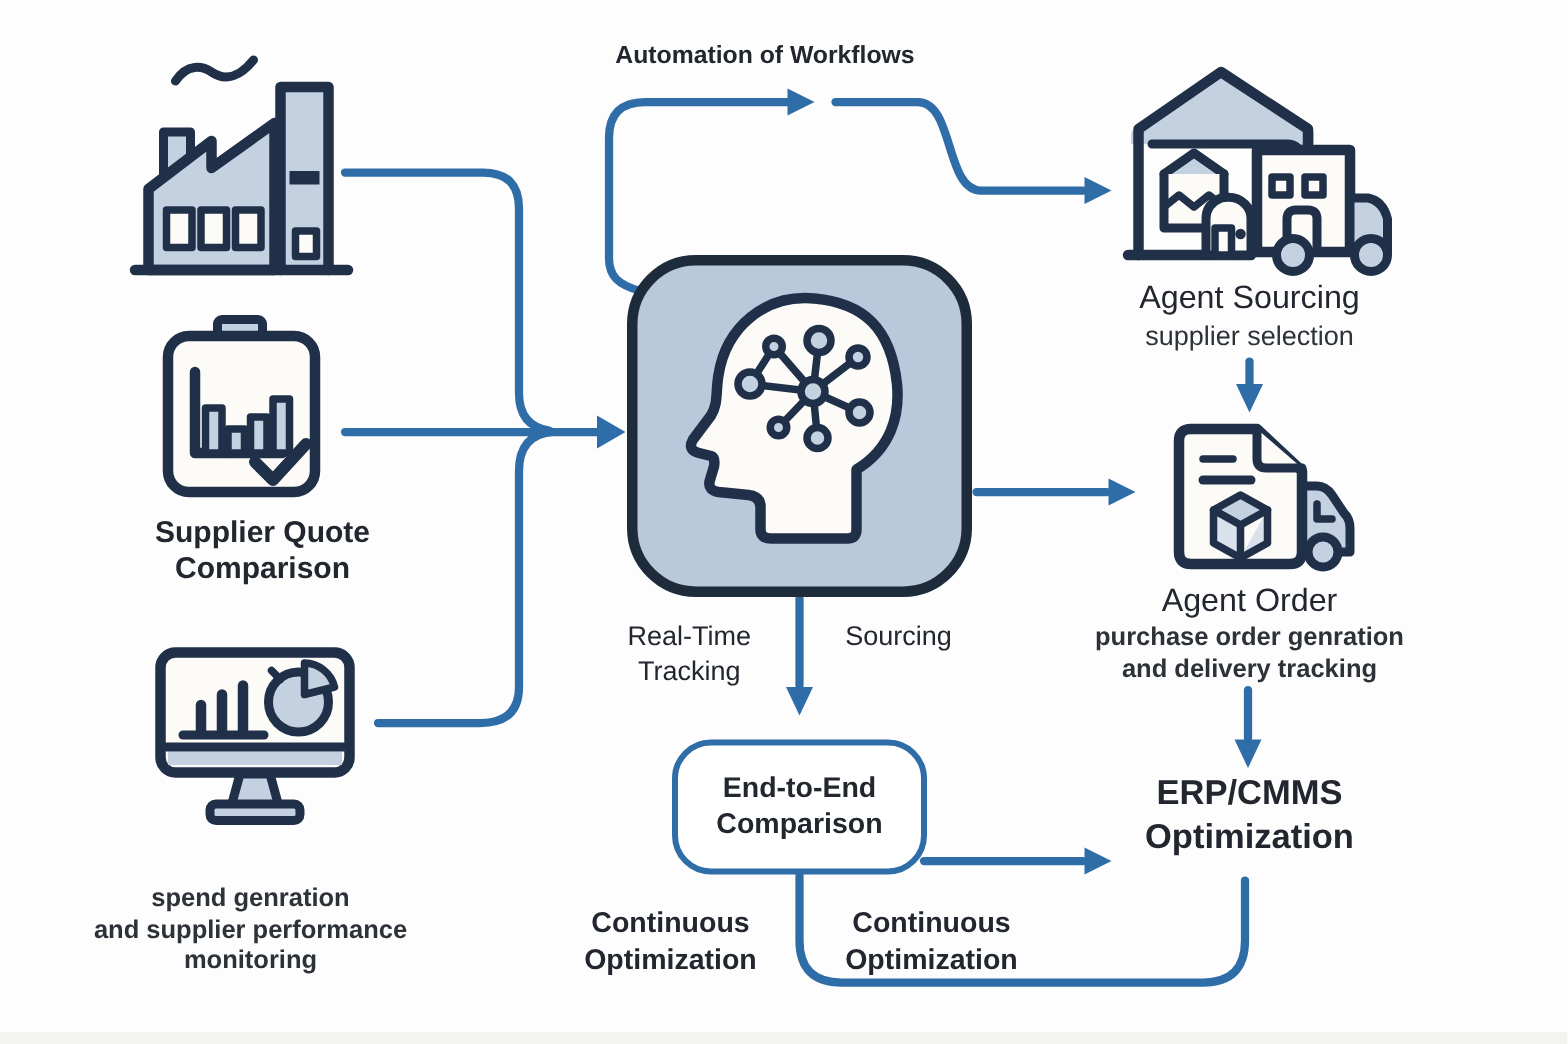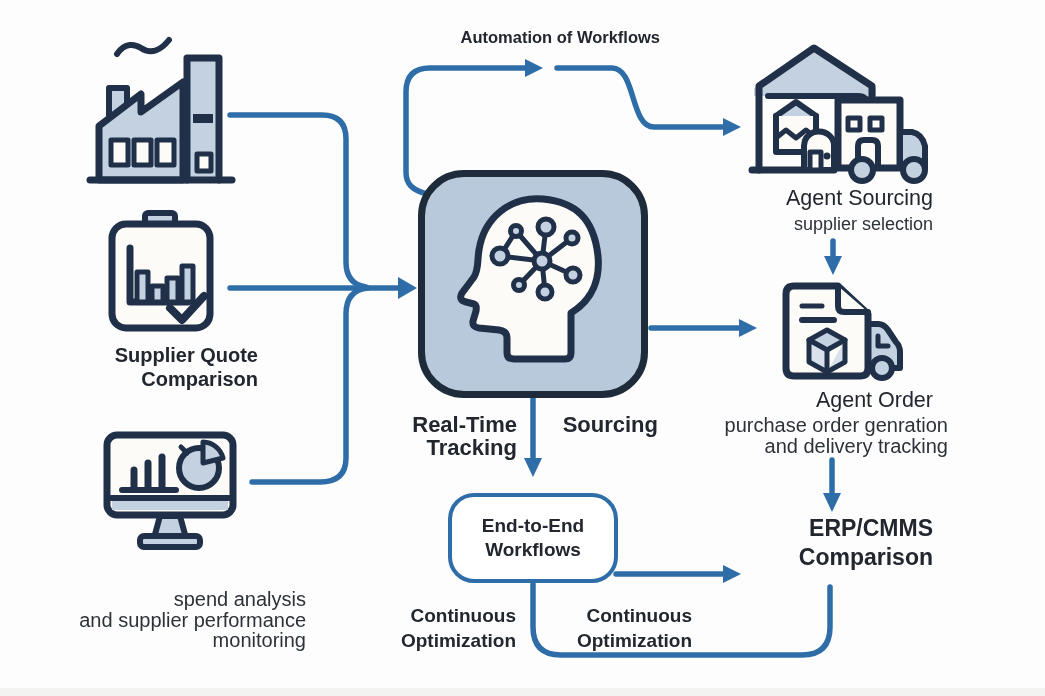--- a/index.html
+++ b/index.html
@@ -1,26 +1,26 @@
 <!DOCTYPE html>
 <html style="--bg: #fdfdfd; --line-blue: #2e6da8; --icon-navy: #203049; --icon-fill: #c3d1e1; --icon-fill-light: #d8e1ec; --box-fill: #b9c9dc; --box-border: #1d2b3b; --text-dark: #22262e; --text-medium: #2d3239;"><head>
 <meta charset="utf-8">
 <style>
   html,body{margin:0;padding:0}
   body{background:var(--bg,#fdfdfd)}
   .canvas{position:relative;width:1045px;height:696px;background:var(--bg);
           font-family:"Liberation Sans",sans-serif;overflow:hidden}
   .abs{position:absolute}
-  .lbl{position:absolute;text-align:right;white-space:pre-line;color:var(--text-dark)}
+  .lbl{position:absolute;text-align:center;white-space:pre-line;color:var(--text-dark)}
   .b20{font-size:20px;line-height:24px;font-weight:700}
   .b22{font-size:21.5px;line-height:26px;font-weight:400}
   .b23{font-size:23px;line-height:29px;font-weight:700}
-  .sub17{font-size:20px;line-height:20.5px;font-weight:400;color:var(--text-medium)}
+  .sub17{font-size:17px;line-height:20.5px;font-weight:700;color:var(--text-medium)}
   .sub18{font-size:18px;line-height:22px;font-weight:400;color:var(--text-medium)}
-  .m18{font-size:22px;line-height:23px;font-weight:700}
+  .m18{font-size:18px;line-height:23px;font-weight:400}
   .m19{font-size:19px;line-height:25px;font-weight:600}
   .w16{font-size:16.5px;line-height:20px;font-weight:600}
   .title{font-size:28px;line-height:32px;font-weight:800;letter-spacing:.4px}
   .aibox{position:absolute;left:418px;top:170px;width:230px;height:228px;box-sizing:border-box;
          border:7px solid var(--box-border);border-radius:46px;background:var(--box-fill)}
   .e2e{position:absolute;left:448px;top:493px;width:170px;height:90px;box-sizing:border-box;
        border:4px solid var(--line-blue);border-radius:26px;background:#fff;
        display:flex;align-items:center;justify-content:center;text-align:center;
        white-space:pre-line;font-size:19px;line-height:24px;font-weight:600;color:var(--text-dark)}
   .strip{position:absolute;left:0;top:688px;width:1045px;height:8px;background:#eef0ec;opacity:.7}
@@ -74,36 +74,36 @@
   <svg class="abs" style="left:104px;top:210px" width="114" height="130" viewBox="0 0 114 130">
     <rect class="s w6 ff" x="41" y="3" width="30" height="22" rx="3"></rect>
     <rect class="s w7 fw" x="8" y="14" width="98" height="104" rx="14"></rect>
     <path class="s w7" d="M26,38 V92 H84"></path>
     <rect class="s w5 ff" x="33" y="62" width="11" height="30"></rect>
     <rect class="s w5 ff" x="48" y="76" width="11" height="16"></rect>
     <rect class="s w5 ff" x="63" y="68" width="11" height="24"></rect>
     <rect class="s w5 ff" x="78" y="56" width="11" height="36"></rect>
     <path class="s w8" d="M66,98 L78,110 L100,86"></path>
   </svg>
-  <div class="lbl b20" style="left:68px;top:343px;width:190px">Supplier Quote
+  <div class="lbl b20" style="left:80px;top:343px;width:190px">Supplier Quote
 Comparison</div>
 
   <svg class="abs" style="left:102px;top:430px" width="136" height="126" viewBox="0 0 136 126">
     <path class="s w6 ff" d="M58,86 L52,108 H84 L78,86 Z"></path>
     <rect class="s w6 ff" x="38" y="106" width="60" height="11" rx="4"></rect>
     <rect class="s w7 fw" x="5" y="5" width="126" height="80" rx="10"></rect>
     <rect class="ff" x="10" y="71" width="116" height="9"></rect>
     <path class="s w6" d="M9,68 H127"></path>
     <path class="s w6" d="M20,60 H74"></path>
     <path class="s w7" d="M32,58 V40 M46,58 V33 M60,58 V27"></path>
     <circle class="s w6 ff" cx="97" cy="38" r="20"></circle>
     <path class="s w5 ff" d="M101,33 V12 A21,21 0 0 1 121,28 Z"></path>
     <path class="s w5" d="M79,17 L85,23"></path>
   </svg>
-  <div class="lbl sub17" style="left:28px;top:589px;width:278px">spend analysis
+  <div class="lbl sub17" style="left:28px;top:589px;width:278px">spend genration
 and supplier performance
 monitoring</div>
 
   <div class="lbl w16" style="left:360px;top:27px;width:300px">Automation of Workflows</div>
 
   <div class="aibox"></div>
   <svg class="abs" style="left:448px;top:194px" width="170" height="180" viewBox="0 0 170 180">
     <path class="s w7 fw" d="M95,5 C62,2 36,24 31,56 C29,67 31,75 26,83 L14,99 Q10,106 18,108 L26,110
       Q29,111 28,117 L25,127 Q24,133 31,134 L51,136 Q59,137 59,144 L59,159 Q59,165 66,165 H117
       Q123,165 123,159 V119 C146,105 152,83 150,62 C146,25 128,8 95,5 Z"></path>
@@ -118,21 +118,21 @@
     <circle class="s w5 ff" cx="52" cy="62" r="8"></circle>
     <circle class="s w5 ff" cx="68" cy="37" r="5.5"></circle>
   </svg>
 
   <div class="lbl m18" style="left:402px;top:413px;width:115px">Real-Time
 Tracking</div>
   <div class="lbl m18" style="left:540px;top:413px;width:118px">Sourcing</div>
 
   <div class="e2e">
     <span>End-to-End
-Workflows</span>
+Comparison</span>
   </div>
 
   <div class="lbl m19" style="left:378px;top:603px;width:138px">Continuous
 Optimization</div>
   <div class="lbl m19" style="left:550px;top:603px;width:142px">Continuous
 Optimization</div>
 
   <svg class="abs" style="left:746px;top:40px" width="184" height="150" viewBox="0 0 184 150">
     <path class="ff" d="M8,48 L68,8 L130,48 L130,56 L8,56 Z"></path>
     <rect class="ff" x="116" y="56" width="12" height="38"></rect>
@@ -166,16 +166,16 @@
     <path class="s w6" d="M28,42 H60"></path>
     <path class="s w5 ff" d="M35,62 L53,52 L71,62 L53,72 Z"></path>
     <path class="s w5 fl" d="M35,62 V84 L53,94 V72 Z"></path>
     <path class="s w5 fl" d="M71,62 V84 L53,94"></path>
   </svg>
   <div class="lbl b22" style="left:733px;top:387px;width:200px">Agent Order</div>
   <div class="lbl sub17" style="left:718px;top:415px;width:230px">purchase order genration
 and delivery tracking</div>
 
   <div class="lbl b23" style="left:733px;top:514px;width:200px">ERP/CMMS
-Comparison</div>
+Optimization</div>
 
   <div class="strip"></div>
 </div>
 
 </body></html>

